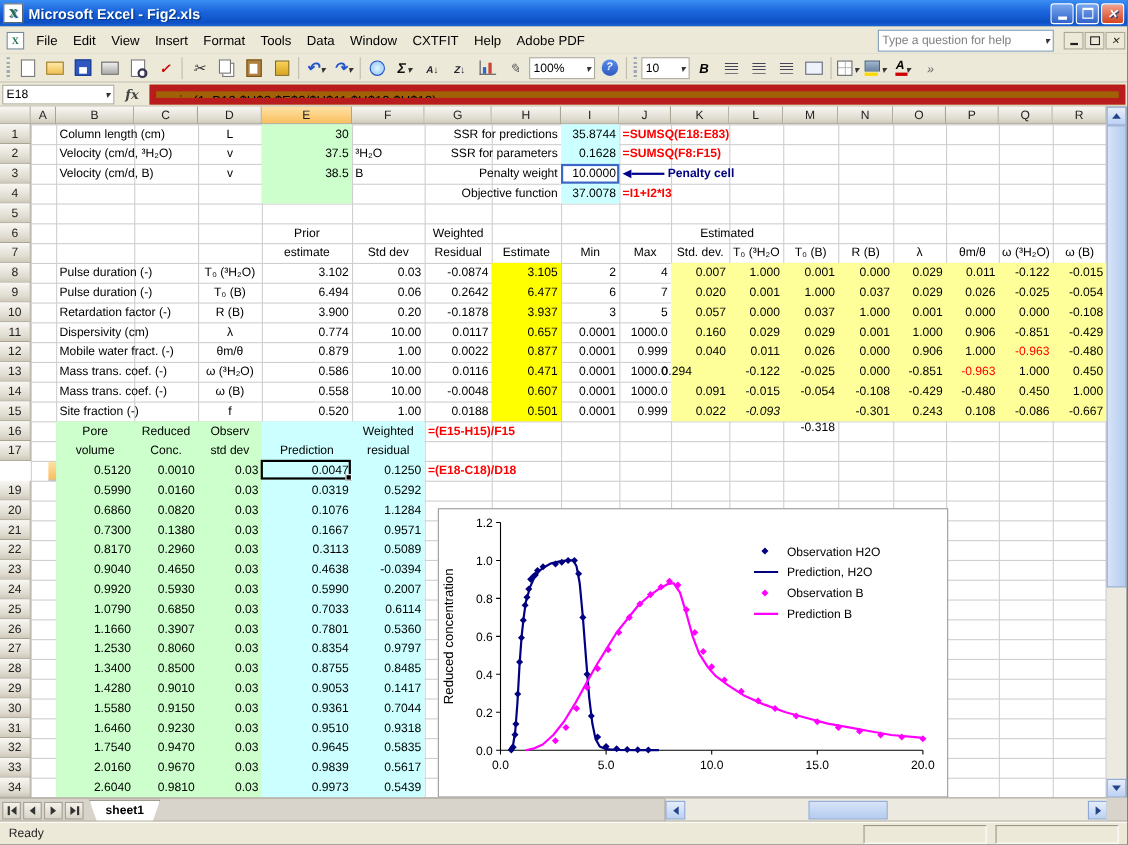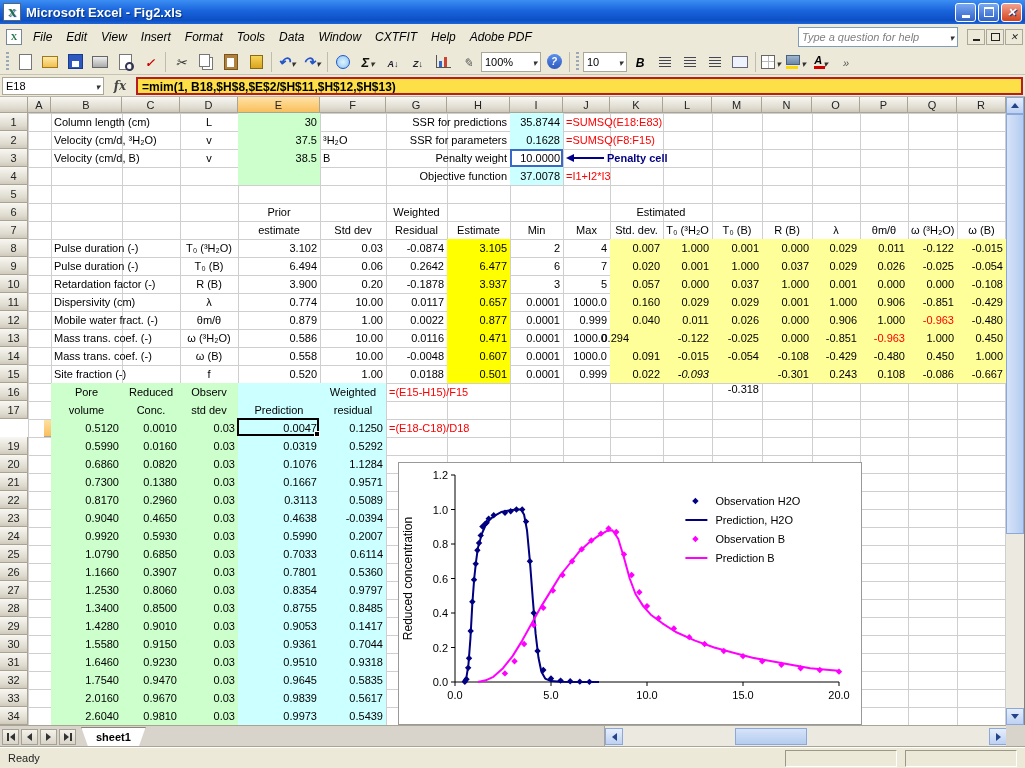--- a/index.html
+++ b/index.html
@@ -18,21 +18,21 @@
   .wbtn{width:21px;height:19px;border-radius:3px;border:1px solid #fff;margin-left:2px;
     display:flex;align-items:center;justify-content:center;box-sizing:border-box;color:#fff;font-size:11px;}
   .wbtn.min,.wbtn.max{background:linear-gradient(180deg,#7AA7F0,#2E63C9);}
   .wbtn.close{background:linear-gradient(180deg,#F2A28E,#D4431E);}
   .g-min{width:8px;height:3px;background:#fff;margin-top:8px;}
   .g-restore{width:8px;height:7px;border:1px solid #fff;border-top:2px solid #fff;}
   .g-close::before{content:"✕";font-weight:bold;}
 
   
   #menubar{position:absolute;left:0;top:24px;width:100%;height:25px;background:#ECE9D8;
-    display:flex;align-items:center;font-size:12px;color:#000;box-sizing:border-box;padding:0 2px;font-style:italic;}
+    display:flex;align-items:center;font-size:12px;color:#000;box-sizing:border-box;padding:0 2px;}
   .doc-icon{width:14px;height:14px;background:#fff;border:1px solid #789;margin:0 4px;
     display:flex;align-items:center;justify-content:center;font:bold 9px "Liberation Serif",serif;color:#1E7145;}
   .doc-icon::before{content:"X";}
   .menu-item{padding:4px 7px;cursor:default;}
   .menu-spacer{flex:1;}
   .question-box{width:152px;height:18px;background:#fff;border:1px solid #7F9DB9;color:#808080;
     font-size:11px;display:flex;align-items:center;justify-content:space-between;padding:0 3px;margin-right:8px;}
   .ddglyph::before{content:"▾";font-size:9px;color:#333;}
   .mwbtn{width:16px;height:14px;border:1px solid #ACA899;background:#ECE9D8;margin-left:1px;
     display:flex;align-items:center;justify-content:center;font-size:9px;color:#222;}
@@ -86,37 +86,37 @@
   .i-fontcolor::before{content:"A";}
   .i-fontcolor::after{content:"";position:absolute;left:0;bottom:-3px;width:11px;height:3px;background:#D00000;}
   .i-chev::before{content:"»";font-size:11px;color:#555;}
 
   
   #formulabar{position:absolute;left:0;top:75px;width:100%;height:22px;background:#ECE9D8;
     border-bottom:1px solid #B8B4A8;display:flex;align-items:center;gap:3px;padding:0 2px;box-sizing:border-box;}
   .namebox{width:102px;height:18px;background:#fff;border:1px solid #ACA899;display:flex;align-items:center;
     justify-content:space-between;font-size:11px;padding:0 3px;box-sizing:border-box;}
   .fxbtn{font:italic bold 12px "DejaVu Serif",serif;color:#444;width:26px;text-align:center;}
-  .fxinput{flex:1;height:18px;background:#fde047;border:2px solid #b91c1c;font-size:12px;line-height:17px;
-    padding:0 4px;white-space:nowrap;overflow:hidden;box-sizing:border-box;font-weight:bold;}
+  .fxinput{flex:1;height:18px;background:#a16207;border:6px solid #b91c1c;font-size:12px;line-height:17px;
+    padding:0 4px;white-space:nowrap;overflow:hidden;box-sizing:border-box;}
 
   
   #sheet-area{position:absolute;left:0;top:0;width:1006px;height:747px;z-index:1;}
   .sheet-bg{position:absolute;left:0;top:97px;width:1006px;height:628px;background:#fff;}
   .colhdr,.rowhdr,.cornerbox{position:absolute;background:linear-gradient(180deg,#F8F7F2,#DEDACE 75%,#CEC9BA);
     border-right:1px solid #A9A494;border-bottom:1px solid #A9A494;box-sizing:border-box;
     font-size:11px;color:#222;display:flex;align-items:center;justify-content:center;}
   .colhdr.hl,.rowhdr.hl{background:linear-gradient(180deg,#FFE2A6,#F9BF5D);}
   .vline{position:absolute;width:1px !important;background:#CFCFCF;}
   .hline{position:absolute;height:1px !important;background:#CFCFCF;}
   .fill{position:absolute;}
   .cell{position:absolute;font-size:11px;line-height:18px;height:18px;padding:0 3px;box-sizing:border-box;
     white-space:nowrap;overflow:visible;color:#000;}
   .t-right{text-align:right;} .t-center{text-align:center;} .t-left{text-align:left;}
-  .red{color:#FF0000;font-weight:normal;}
+  .red{color:#FF0000;font-weight:bold;}
   .redval{color:#FF0000;}
   .penaltybox{position:absolute;border:2px solid #3968C6;box-sizing:border-box;}
   .selection{position:absolute;border:2px solid #000;box-sizing:border-box;}
   .selection::after{content:"";position:absolute;right:-3px;bottom:-3px;width:4px;height:4px;background:#000;border:1px solid #fff;}
 
   
   #penalty-annot{position:absolute;left:566px;top:149px;height:18px;display:flex;align-items:center;z-index:4;}
   .arrowhead{width:0;height:0;border-top:4px solid transparent;border-bottom:4px solid transparent;border-right:8px solid #00008B;}
   .arrowline{width:30px;height:2px;background:#00008B;}
   .annot-text{color:#000080;font-weight:bold;font-size:11px;margin-left:3px;}

